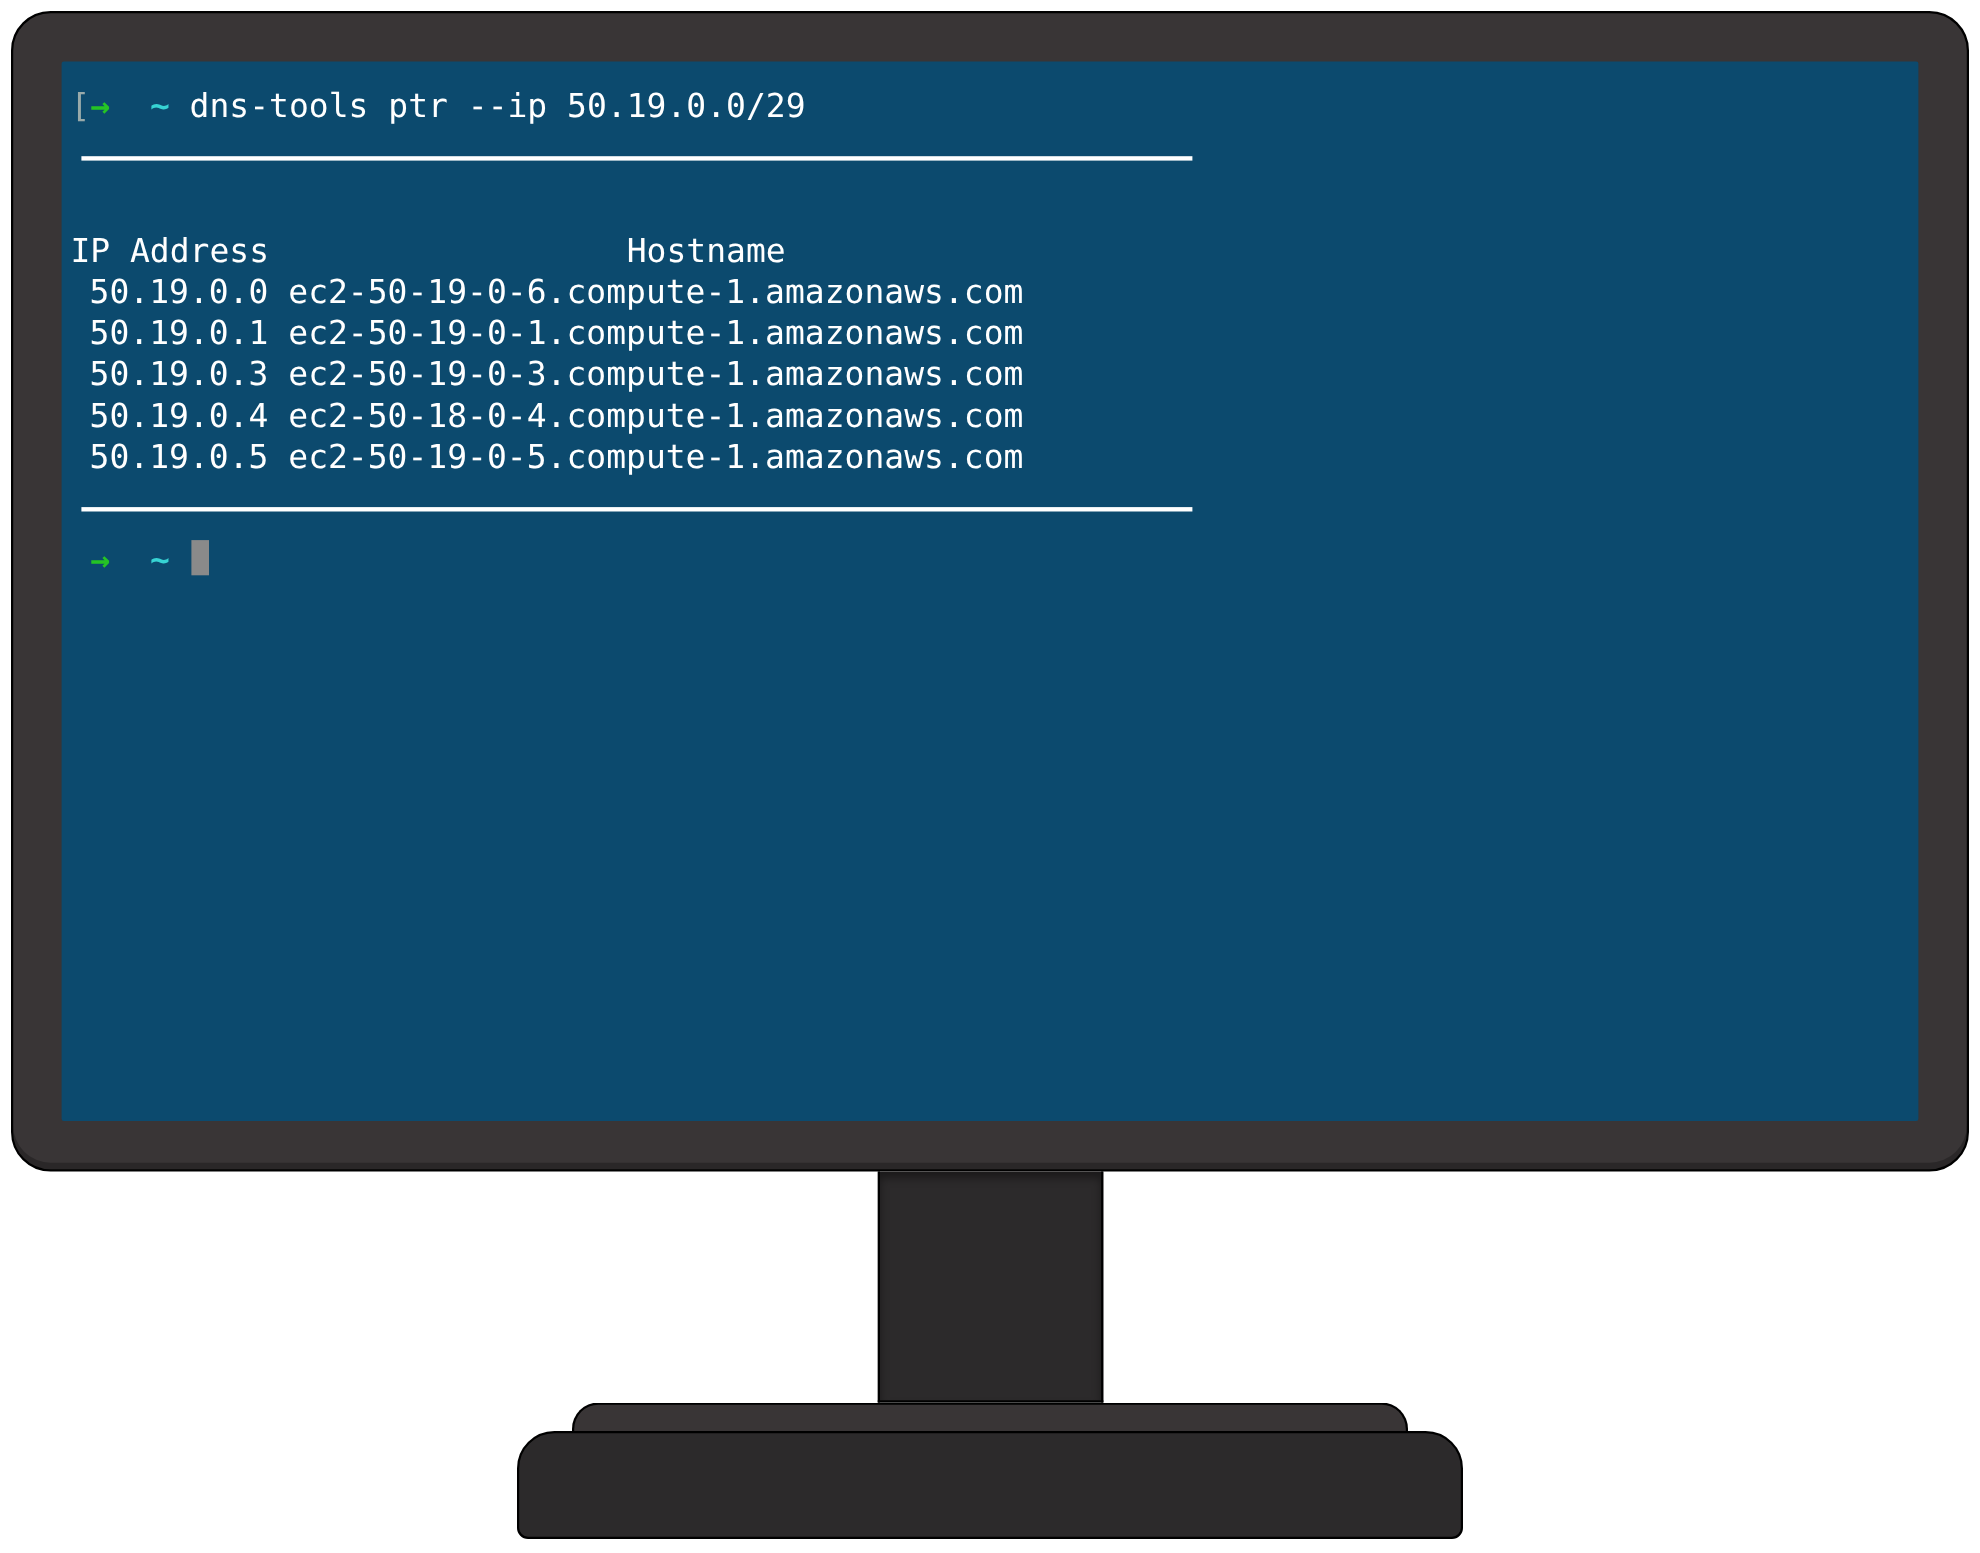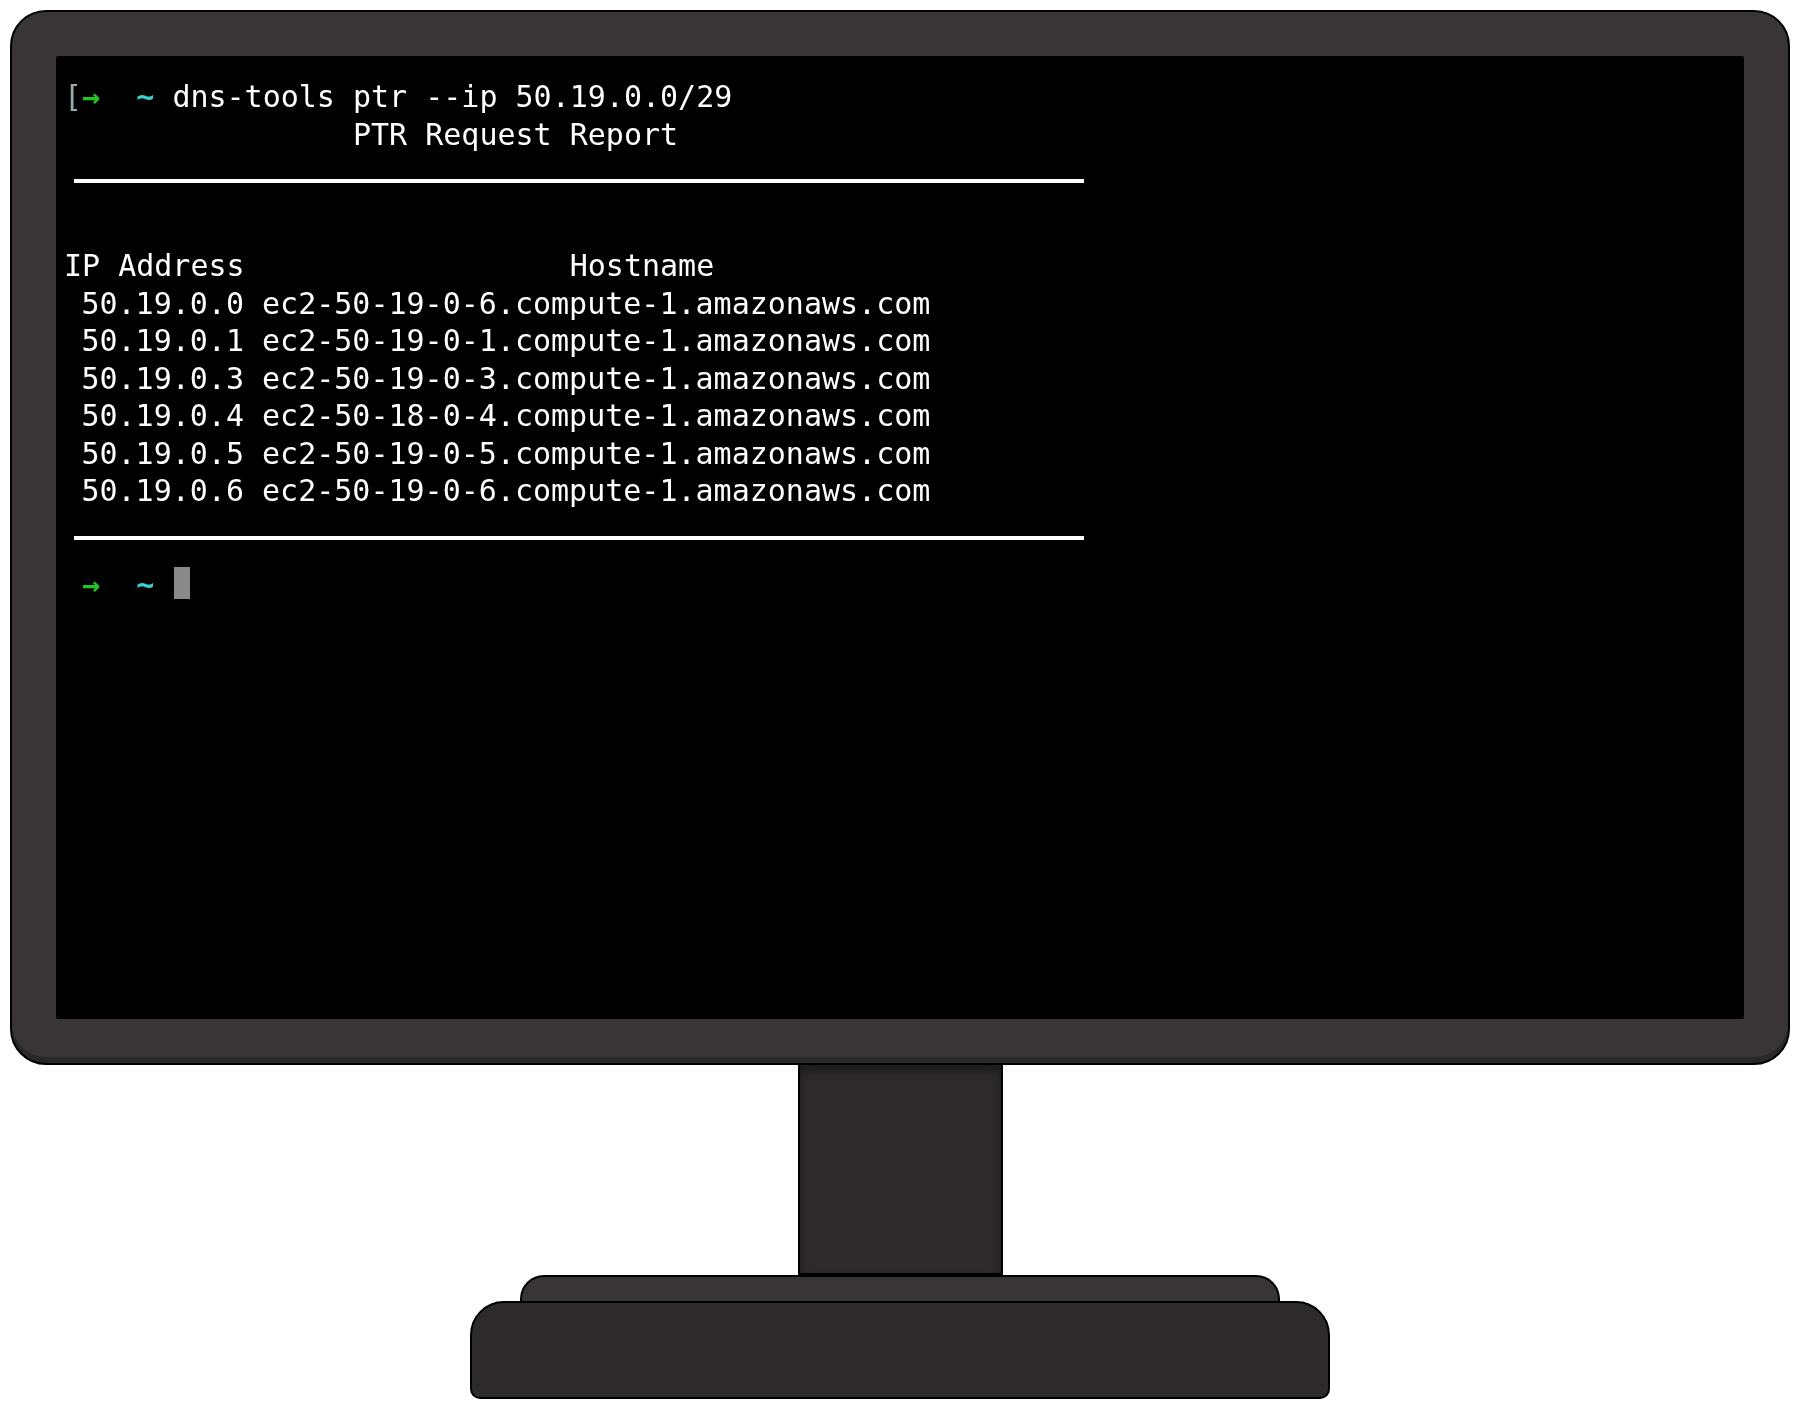--- a/index.html
+++ b/index.html
@@ -24,21 +24,21 @@
     height: 1055px;
     background: #393536;
     border-radius: 36px;
     border: 2px solid #000;
     padding: 44px;
     box-shadow: inset 0 -6px 0 0 rgba(0,0,0,0.25);
   }
   .screen {
     width: 100%;
     height: 100%;
-    background: #000000;
+    background: #0c4a6e;
     border-radius: 2px;
     padding: 22px 8px 8px 8px;
     color: #ffffff;
     font-size: 30px;
     line-height: 1.25;
     overflow: hidden;
     font-weight: 500;
   }
   .stand-neck {
     width: 205px;
@@ -94,35 +94,33 @@
 </style>
 </head>
 <body>
 
 <div class="monitor-wrap">
   <div class="monitor-frame">
     <div class="screen">
 
       <div class="prompt-line"><span class="bracket">[</span><span class="arrow">→</span>  <span class="tilde">~</span> <span class="cmd">dns-tools ptr --ip 50.19.0.0/29</span></div>
 
-      <div class="report-title">                <span>PTR Request Report</span></div>
 
       <hr class="hr-line">
 
       <div class="blank"></div>
 
       <div class="col-headers"><span>IP Address</span>                  <span>Hostname</span></div>
 
       <div id="rows">
           <div class="row"><span class="ip">50.19.0.0</span> <span>ec2-50-19-0-6.compute-1.amazonaws.com</span></div>
           <div class="row"><span class="ip">50.19.0.1</span> <span>ec2-50-19-0-1.compute-1.amazonaws.com</span></div>
           <div class="row"><span class="ip">50.19.0.3</span> <span>ec2-50-19-0-3.compute-1.amazonaws.com</span></div>
           <div class="row"><span class="ip">50.19.0.4</span> <span>ec2-50-18-0-4.compute-1.amazonaws.com</span></div>
           <div class="row"><span class="ip">50.19.0.5</span> <span>ec2-50-19-0-5.compute-1.amazonaws.com</span></div>
-          <div class="row"><span class="ip">50.19.0.6</span> <span>ec2-50-19-0-6.compute-1.amazonaws.com</span></div>
         </div>
 
       <hr class="hr-line">
 
       <div class="prompt-line"> <span class="arrow">→</span>  <span class="tilde">~</span> <span class="cursor"></span></div>
 
     </div>
   </div>
   <div class="stand-neck"></div>
   <div class="stand-base-top"></div>

